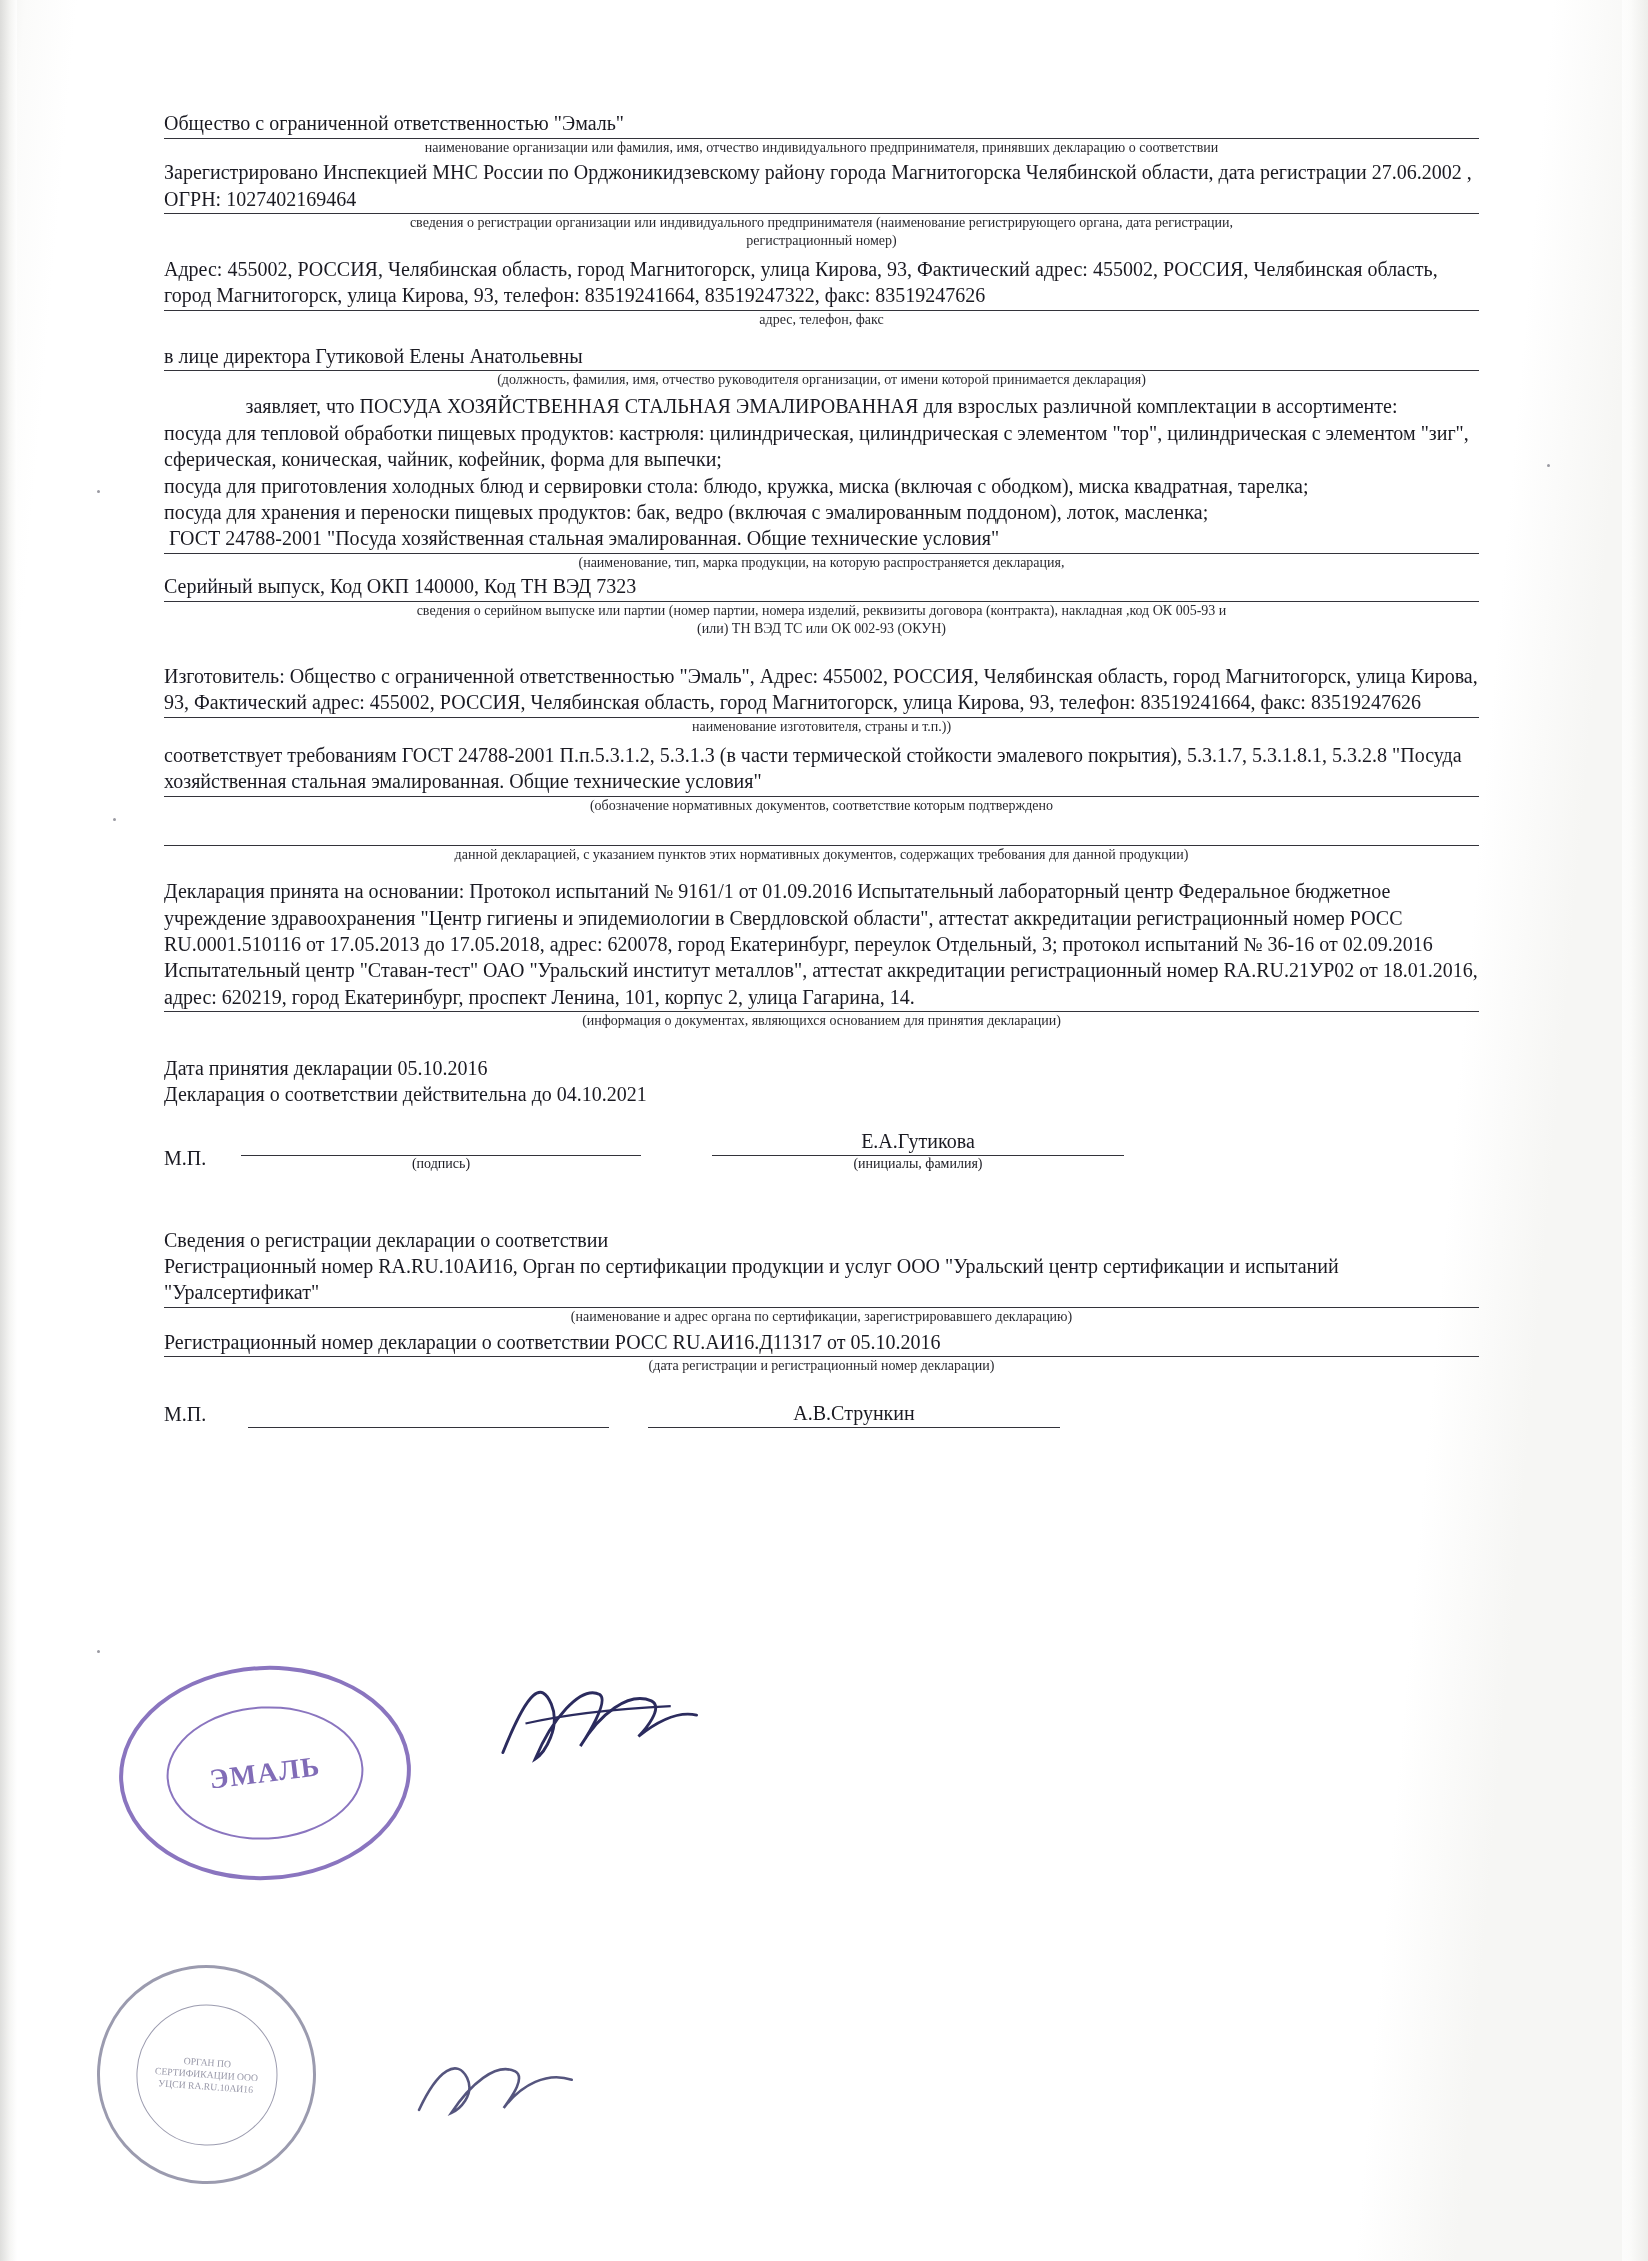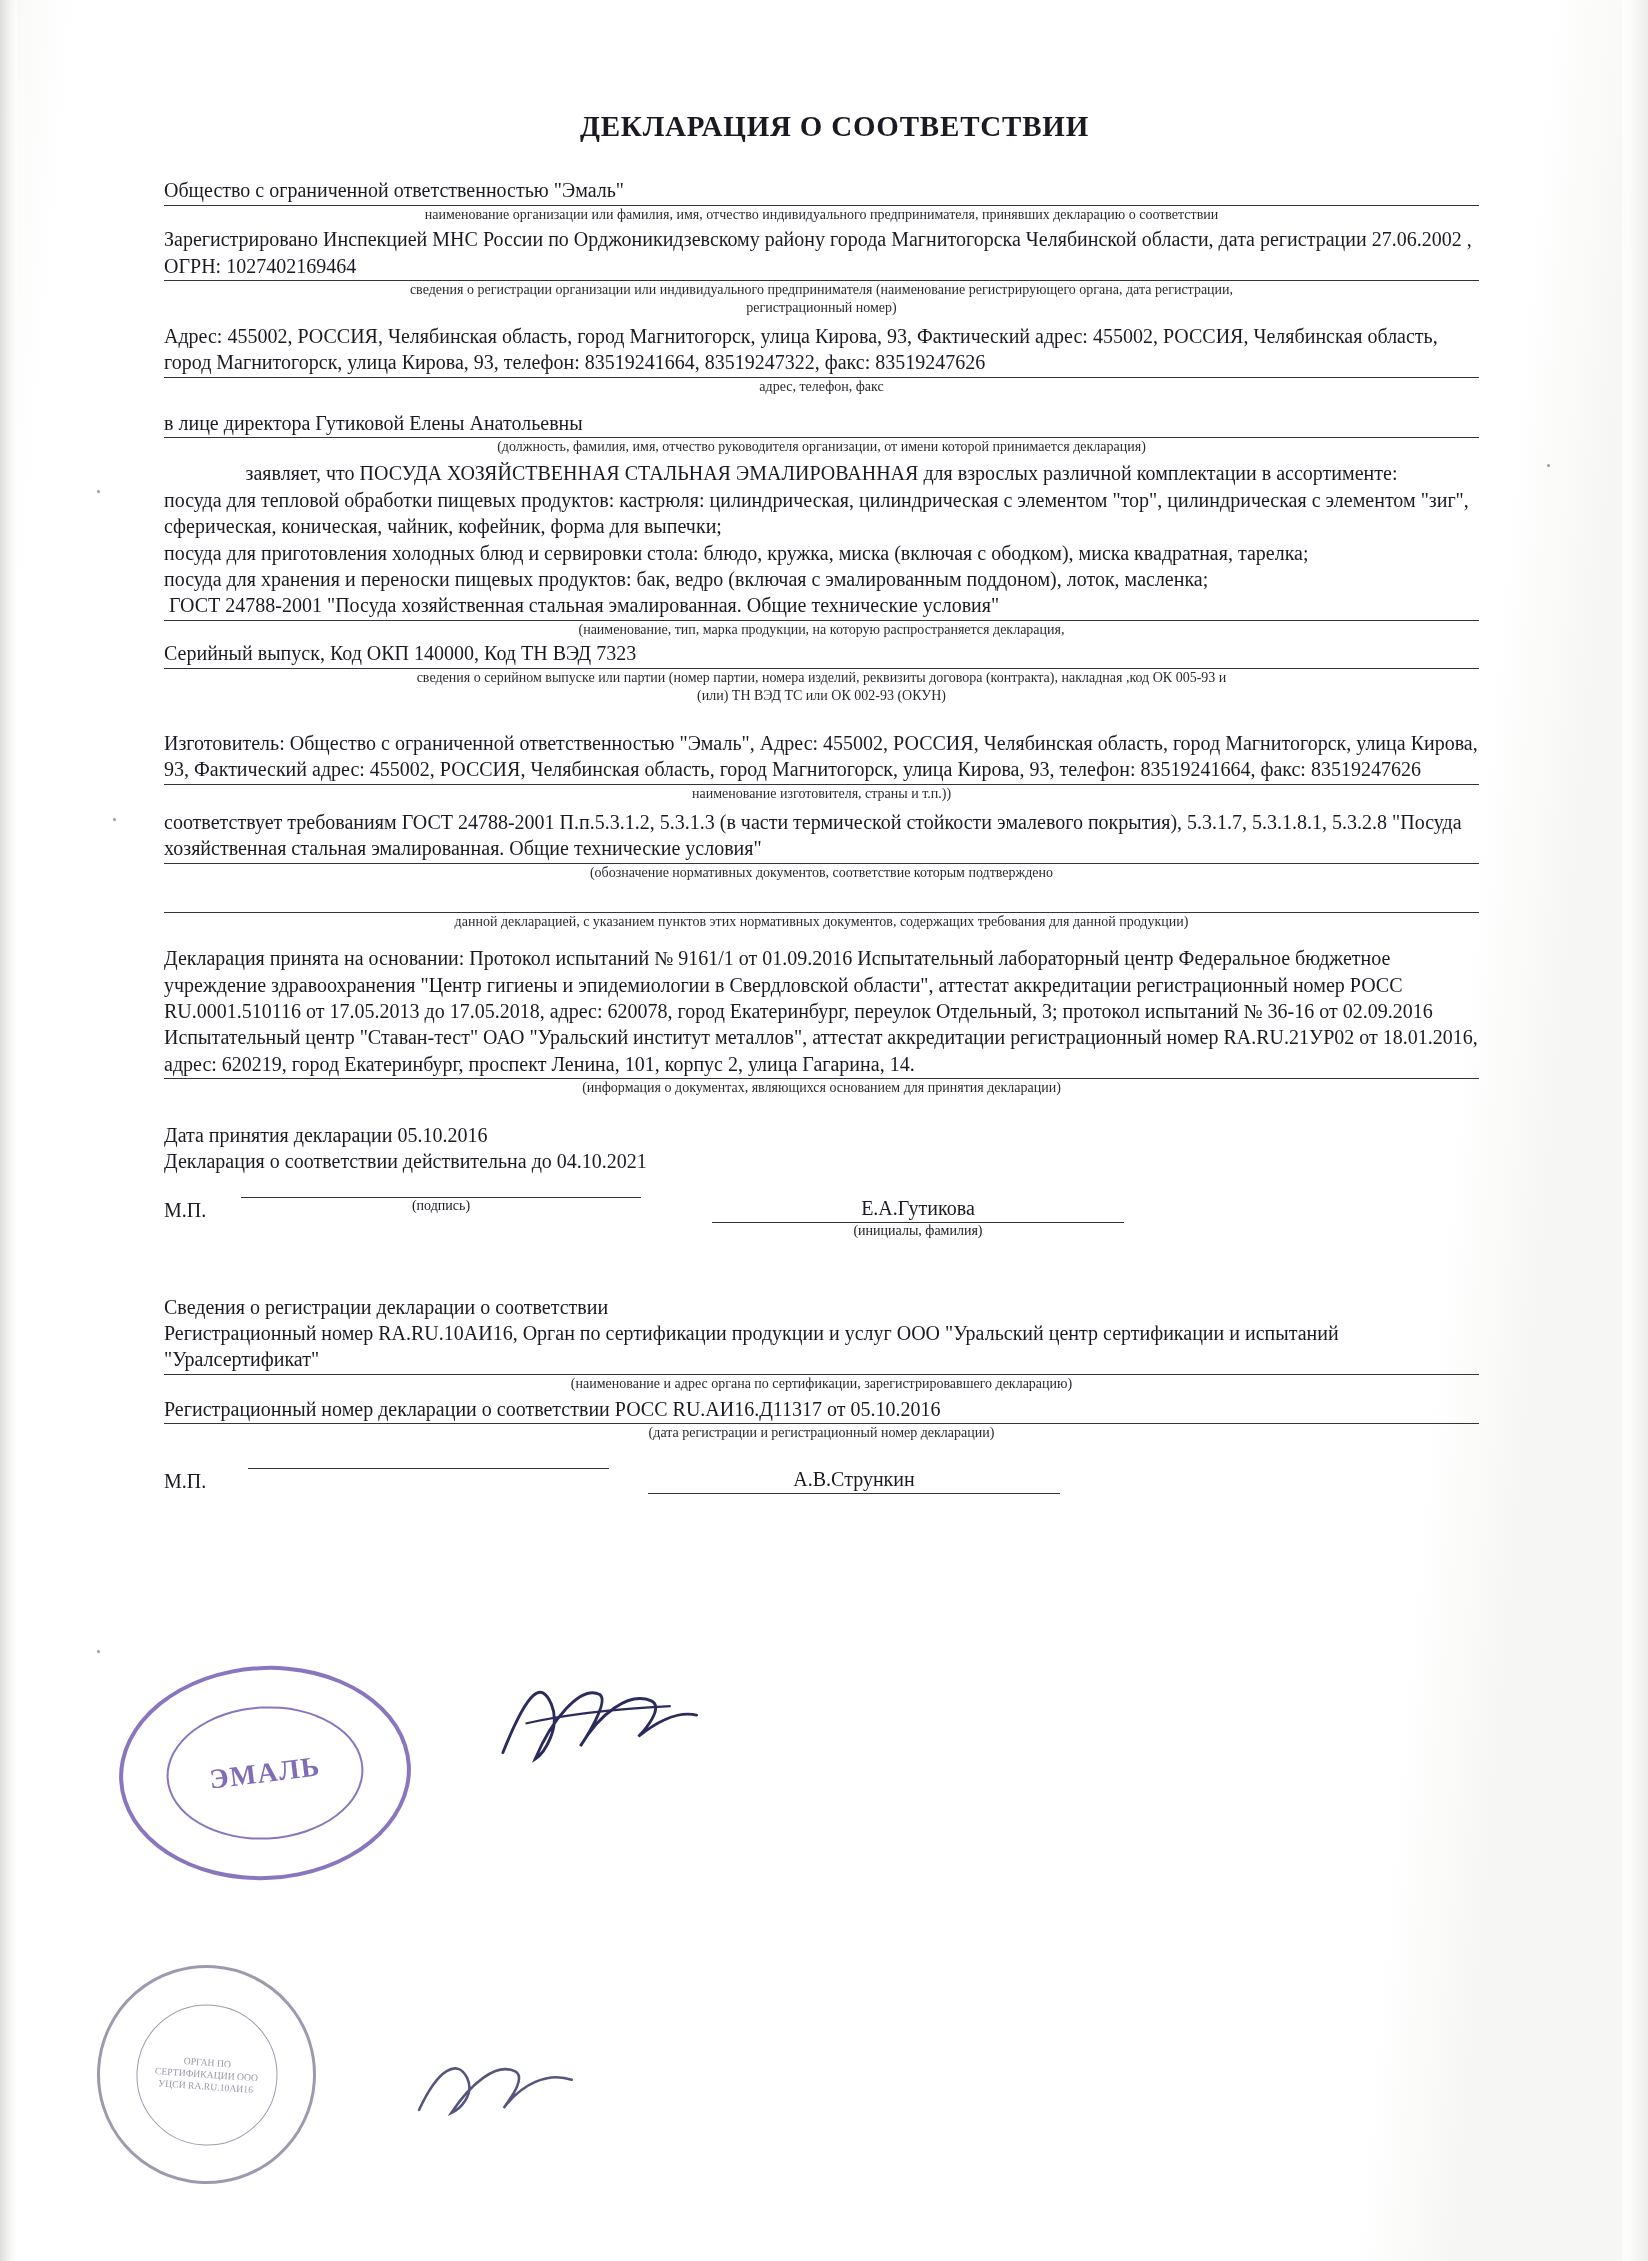--- a/index.html
+++ b/index.html
@@ -120,38 +120,37 @@
   }
   .sig {
     position:absolute;
     pointer-events:none;
   }
   #sig-1 { left: 490px; top: 1675px; width: 213px; height: 97px; }
   #sig-2 { left: 412px; top: 2049px; width: 168px; height: 77px; }
   .sig svg { display:block; }
   .smallcap { font-size: 14px; text-align:center; }
 
-  .flexline { display:flex; align-items:flex-start; }
+  .flexline { display:flex; align-items:flex-end; }
   .dot { position:absolute; width:3.2px;height:3.2px;border-radius:50%;background:#9a9aa2; }
 </style>
 </head>
 <body>
 
 <div class="page">
   <div class="paper-edge-left"></div>
   <div class="paper-edge-right"></div>
 
   <div class="dot" style="left:97px;top:490px;"></div>
   <div class="dot" style="left:113px;top:818px;"></div>
   <div class="dot" style="left:97px;top:1650px;"></div>
   <div class="dot" style="left:1547px;top:464px;"></div>
 
   <div class="content">
 
-    <div class="title">ДЕКЛАРАЦИЯ О СООТВЕТСТВИИ</div>
 
     <div class="u-row blk">
       <div class="line">Общество с ограниченной ответственностью "Эмаль"</div>
       <div class="rule"></div>
     </div>
     <div class="caption">наименование организации или фамилия, имя, отчество индивидуального предпринимателя, принявших декларацию о соответствии</div>
 
     <div class="u-row blk" style="margin-top:2.6px;">
       <div class="line">Зарегистрировано Инспекцией МНС России по Орджоникидзевскому району города Магнитогорска Челябинской области, дата регистрации 27.06.2002 , ОГРН: 1027402169464</div>
       <div class="rule"></div>

